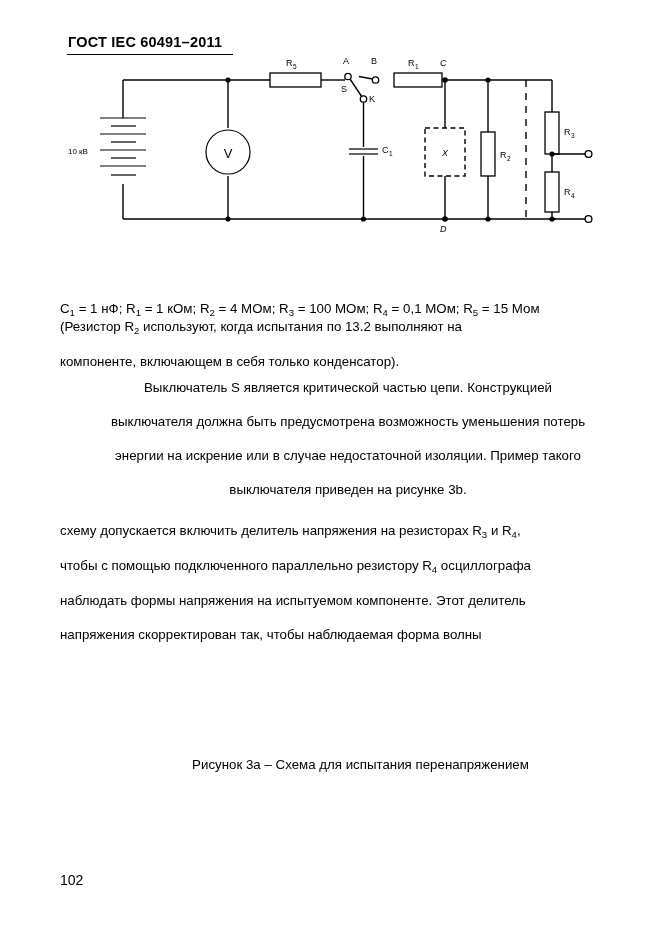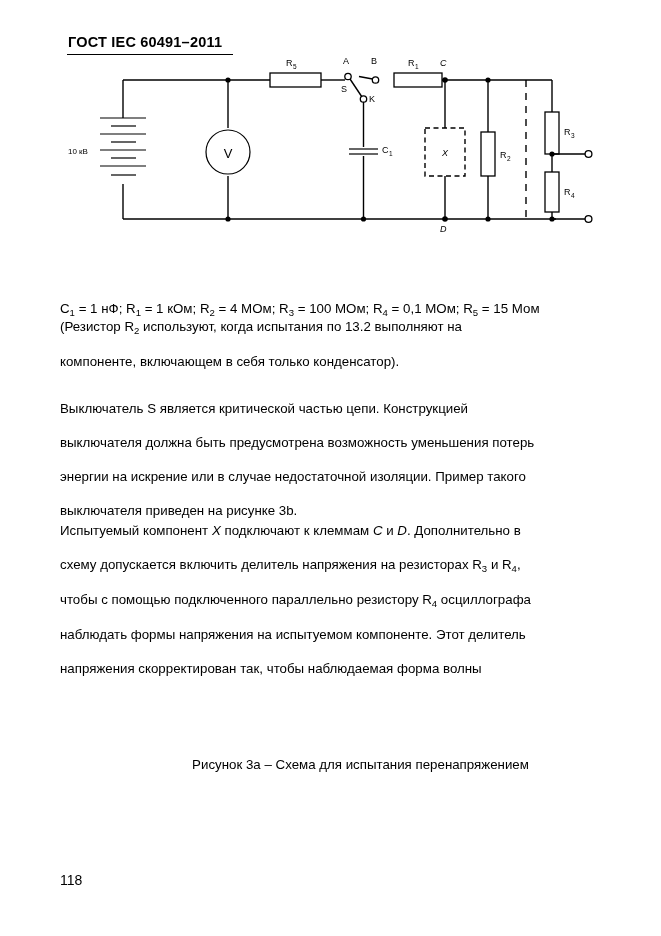--- a/index.html
+++ b/index.html
@@ -58,21 +58,21 @@
     width: 576px;
     font-size: 13.3px;
     line-height: 34px;
     text-align: left;
   }
   .body-block p {
     margin: 0;
   }
   .values-line { top: 292px; }
   .para-1 { top: 310px; }
-  .para-2 { top: 392px; }
+  .para-2 { top: 371px; text-align: center; }
   .para-3 { top: 514px; }
 
   .it { font-style: italic; }
   sub {
     font-size: 0.72em;
     vertical-align: baseline;
     position: relative;
     bottom: -0.28em;
   }
 
@@ -218,27 +218,26 @@
   </div>
 
   <div class="body-block para-2">
     <p>Выключатель S является критической частью цепи. Конструкцией</p>
     <p>выключателя должна быть предусмотрена возможность уменьшения потерь</p>
     <p>энергии на искрение или в случае недостаточной изоляции. Пример такого</p>
     <p>выключателя приведен на рисунке 3b.</p>
   </div>
 
   <div class="body-block para-3">
-    <p><span>Испытуемый компонент </span><span class="it">X</span><span> подключают к клеммам </span><span class="it">C</span><span> и </span><span class="it">D</span><span>. Дополнительно в</span></p>
 
     <p><span>схему допускается включить делитель напряжения на резисторах R</span><sub>3</sub><span> и R</span><sub>4</sub><span>,</span></p>
 
     <p><span>чтобы с помощью  подключенного параллельно резистору R</span><sub>4</sub><span> осциллографа</span></p>
 
     <p>наблюдать формы напряжения на испытуемом компоненте. Этот делитель</p>
     <p>напряжения скорректирован так, чтобы наблюдаемая форма волны</p>
   </div>
 
   <div class="fig-caption">Рисунок 3a – Схема для испытания перенапряжением</div>
 
-  <div class="page-number">118</div>
+  <div class="page-number">102</div>
 
 </div>
 
 </body></html>

